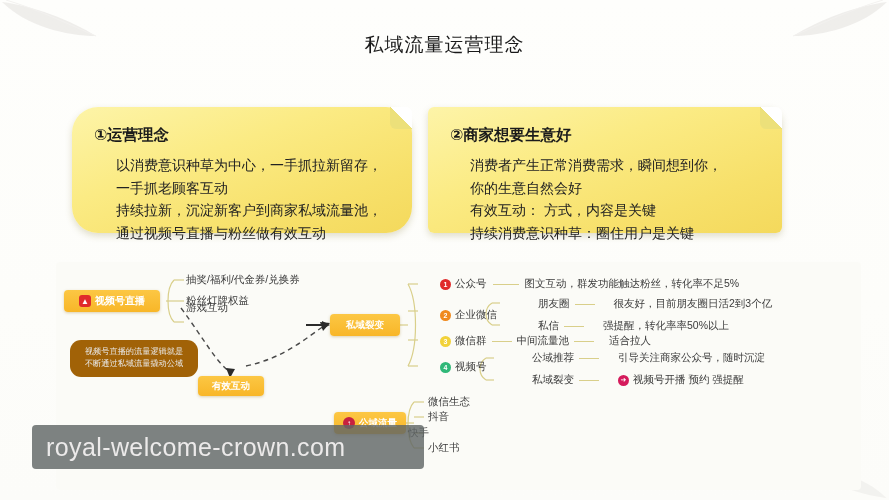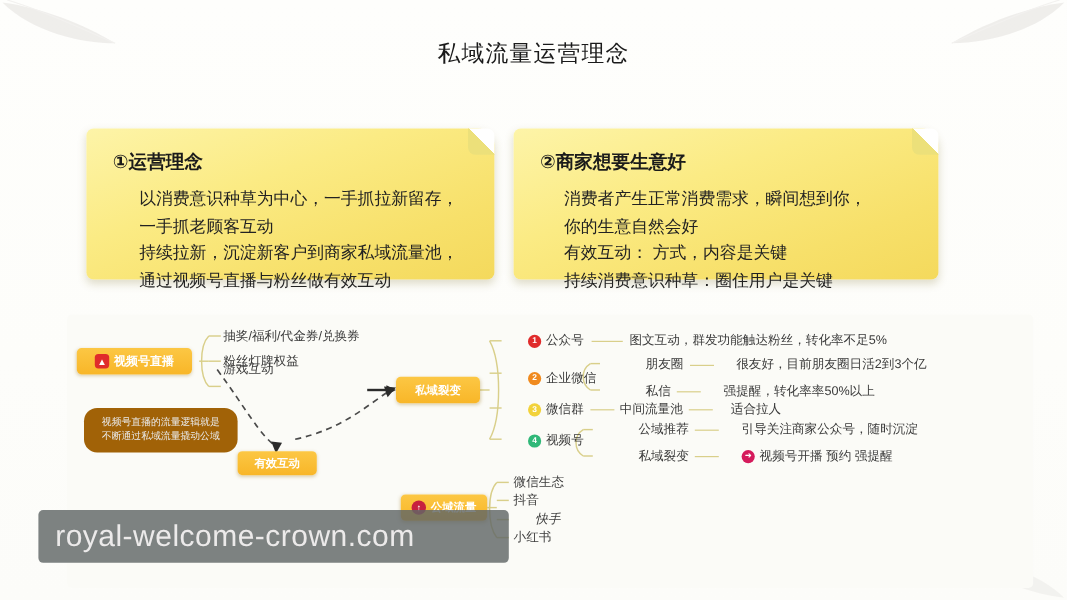--- a/index.html
+++ b/index.html
@@ -26,21 +26,21 @@
     position:absolute;border-radius:6px 14px 6px 6px;
     background:linear-gradient(160deg,#fdf4a8 0%,#fbeb84 38%,#f7e06a 75%,#f4d95c 100%);
     box-shadow:0 3px 7px rgba(120,105,30,.22);
     padding:14px 16px 12px 22px;box-sizing:border-box;
   }
   .card:after{
     content:"";position:absolute;top:0;right:0;width:22px;height:22px;
     background:linear-gradient(225deg,#ffffff 0 48%,#ece07a 48% 100%);
     border-radius:0 6px 0 6px;
   }
-  .card1{left:72px;top:107px;width:340px;height:126px;}
+  .card1{left:72px;top:107px;width:340px;height:126px;border-radius:26px;}
   .card2{left:428px;top:107px;width:354px;height:126px;}
   .card-head{font-size:15.5px;font-weight:700;color:#1b1b1b;margin:4px 0 8px 0;}
   .card-line{font-size:14px;color:#222;line-height:1.62;margin-left:22px;white-space:nowrap;}
   .card2 .card-line{margin-left:20px;}
 
   
   .map{
     position:absolute;left:56px;top:262px;width:805px;height:228px;
     background:#fbfbf7;border-radius:4px;
   }
@@ -245,19 +245,19 @@
     </div>
     <div class="branch" style="left:440px;top:111px;">
       <span>私域裂变</span>
       <span class="dash-s"></span>
       <span class="arrowicon" style="margin-left:14px">➜</span>
       <span>视频号开播 预约 强提醒</span>
     </div>
 
     <div class="pubitem" style="left:372px;top:133px;">微信生态</div>
     <div class="pubitem" style="left:372px;top:148px;">抖音</div>
-    <div class="pubitem" style="left:390px;top:164px;font-style:italic;">快手</div>
+    <div class="pubitem" style="left:352px;top:164px;">快手</div>
     <div class="pubitem" style="left:372px;top:179px;">小红书</div>
   </div>
 
   <div class="wm">royal-welcome-crown.com</div>
 
 </div>
 
 </body></html>

